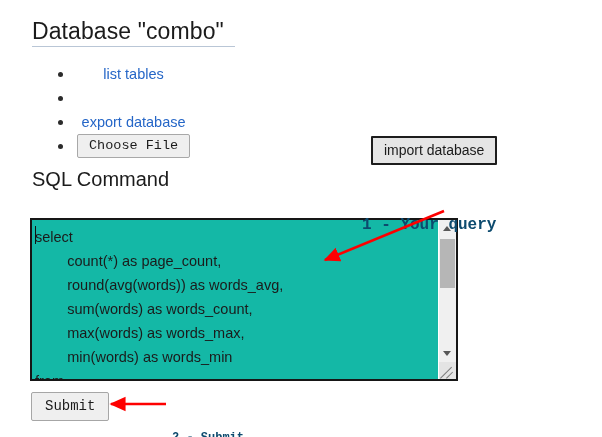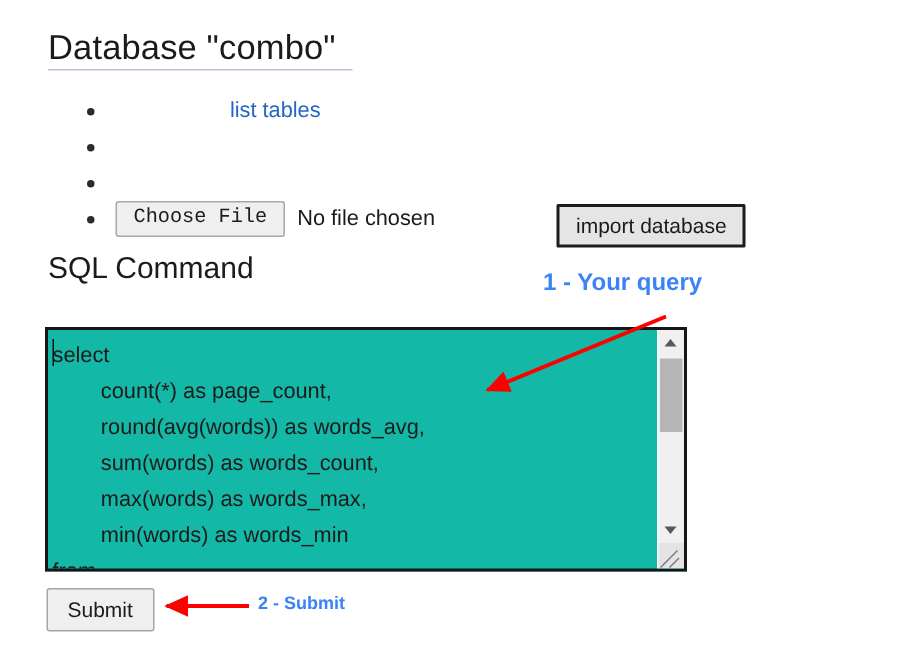--- a/index.html
+++ b/index.html
@@ -225,37 +225,38 @@
   }
   .resize-grip::before { width: 16px; left: 1px;  top: 16px; }
   .resize-grip::after  { width: 9px;  left: 7px;  top: 16px; }
 
   
   .submit-btn {
     position: absolute;
     left: 31px;
     top: 392px;
     padding: 5px 13px 6px 13px;
-    font-family: Liberation Sans, sans-serif;
+    font-family: Liberation Mono, monospace;
     font-size: 14px;
     line-height: 16px;
     color: #1b1b1b;
     background: #efefef;
     border: 1px solid #a6a6a6;
     border-radius: 2px;
     cursor: pointer;
   }
 
   
   .annot {
     position: absolute;
-    color: #3b82f6;
-    font-family: Liberation Sans, sans-serif;
+    color: #0c4a6e;
+    font-family: Liberation Mono, monospace;
     font-weight: bold;
     white-space: nowrap;
+    margin-top: 36px;
   }
   .annot-query { left: 362px; top: 180px; font-size: 16px; }
   .annot-submit { left: 172px; top: 395px; font-size: 12px; }
 
   .annot-svg {
     position: absolute;
     left: 0;
     top: 0;
     width: 602px;
     height: 437px;
@@ -271,26 +272,26 @@
 <ul class="link-list">
   <li>
     <span class="bullet"></span>
     <a class="db-link">list tables</a>
   </li>
   <li>
     <span class="bullet"></span>
   </li>
   <li>
     <span class="bullet"></span>
+    <a class="db-link">export database</a>
   </li>
   <li>
     <span class="bullet"></span>
     <span class="file-row">
       <span class="choose-file-btn">Choose File</span>
-      <span class="no-file-text">No file chosen</span>
     </span>
   </li>
 </ul>
 
 <button class="import-db-btn">import database</button>
 
 <div class="sql-heading">SQL Command</div>
 
 <div class="sql-box">
   <div class="caret"></div>

